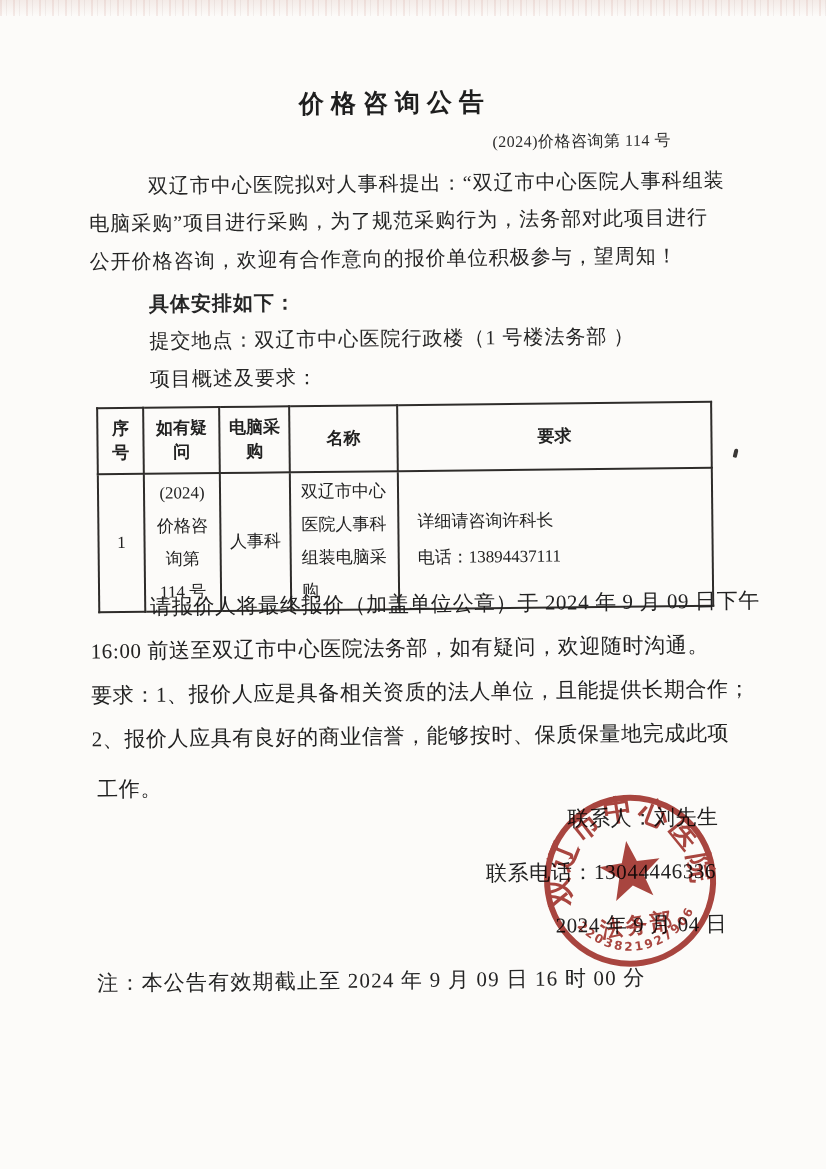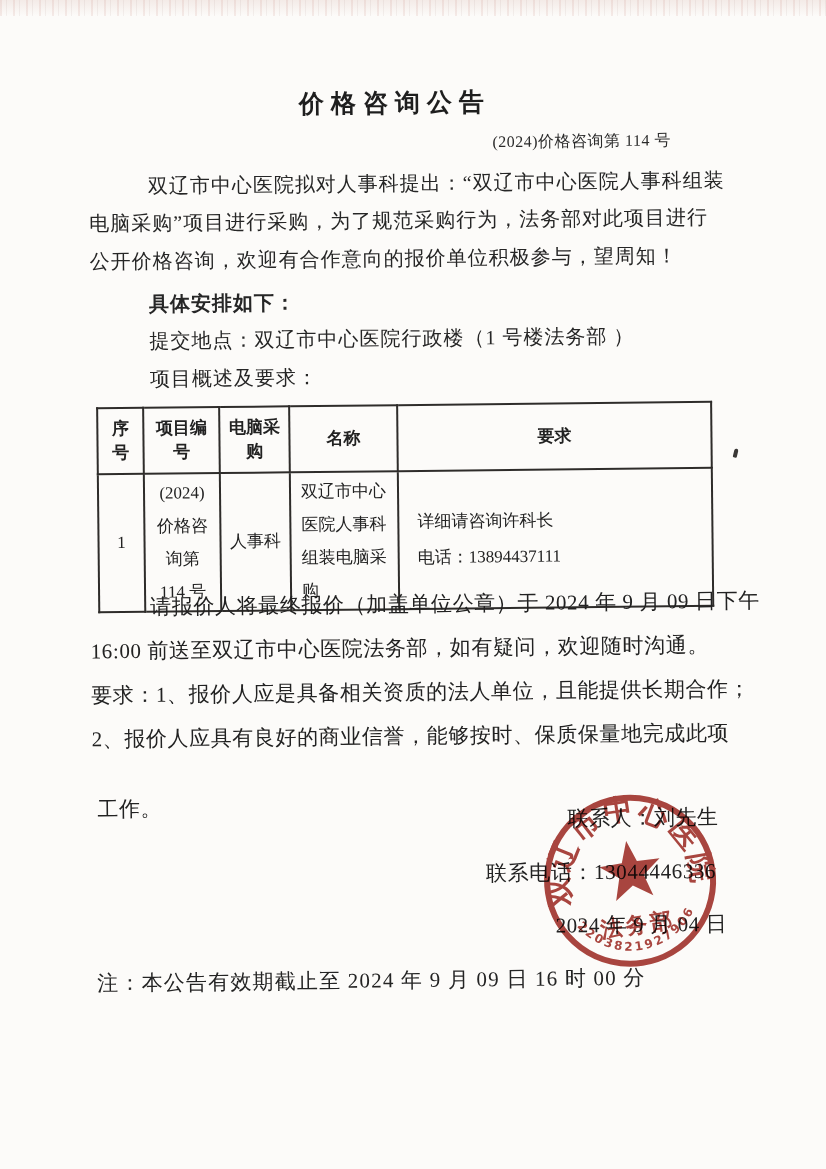--- a/index.html
+++ b/index.html
@@ -36,21 +36,21 @@
   .intro-l1{top:170px;left:152px;}
   .intro-l2{top:207px;left:93px;}
   .intro-l3{top:245px;left:93px;}
   .sched-1{top:288px;left:152px;}
   .sched-2{top:325px;left:152px;}
   .sched-3{top:363px;left:152px;}
   .close-l1{top:590px;left:150px;}
   .close-l2{top:634px;left:90px;}
   .close-l3{top:678px;left:90px;}
   .close-l4{top:722px;left:90px;}
-  .close-l5{top:792px;left:95px;}
+  .close-l5{top:772px;left:95px;}
   .contact-person{top:806px;left:565px;}
   .contact-phone{top:860px;left:483px;}
   .contact-date{top:913px;left:552px;}
   .note{top:966px;left:93px;font-size:21px;letter-spacing:1.2px;}
   
   .qtable{
     position:absolute;top:404px;left:98px;width:614px;
     border-collapse:collapse;table-layout:fixed;
     font-size:17px;color:#222;
   }
@@ -99,21 +99,21 @@
       <colgroup>
         <col style="width:46px">
           <col style="width:76px">
           <col style="width:70px">
           <col style="width:108px">
           <col style="width:314px">
       </colgroup>
       <tbody>
         <tr class="row-header">
           <td class="hdr">序号</td>
-          <td class="hdr">项目编号</td>
+          <td class="hdr">如有疑问</td>
           <td class="hdr">电脑采购</td>
           <td class="hdr">名称</td>
           <td class="hdr">要求</td>
         </tr>
         <tr class="row-data">
           <td class="c-seq">1</td>
           <td class="c-proj" style="white-space:normal;">(2024)价格咨询第 114 号</td>
           <td class="c-dept">人事科</td>
           <td class="c-name" style="white-space:normal;">双辽市中心医院人事科组装电脑采购</td>
           <td class="c-req">

